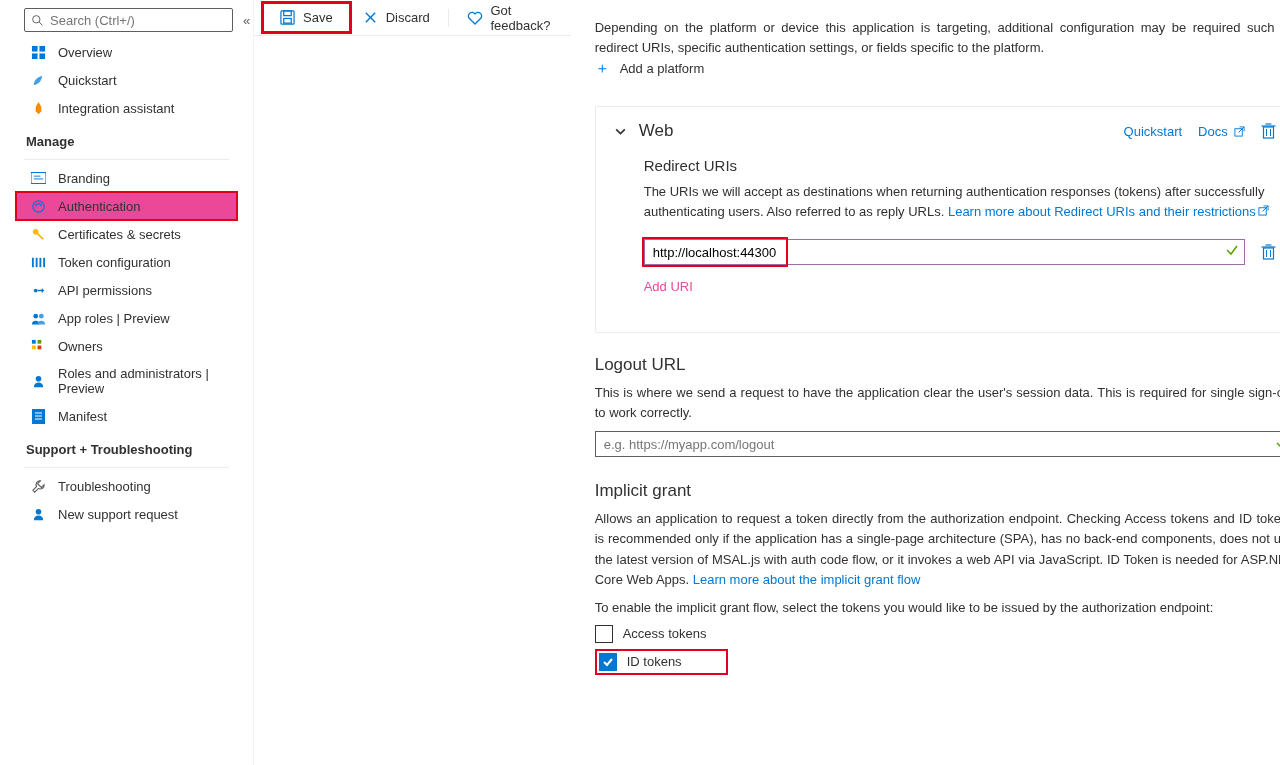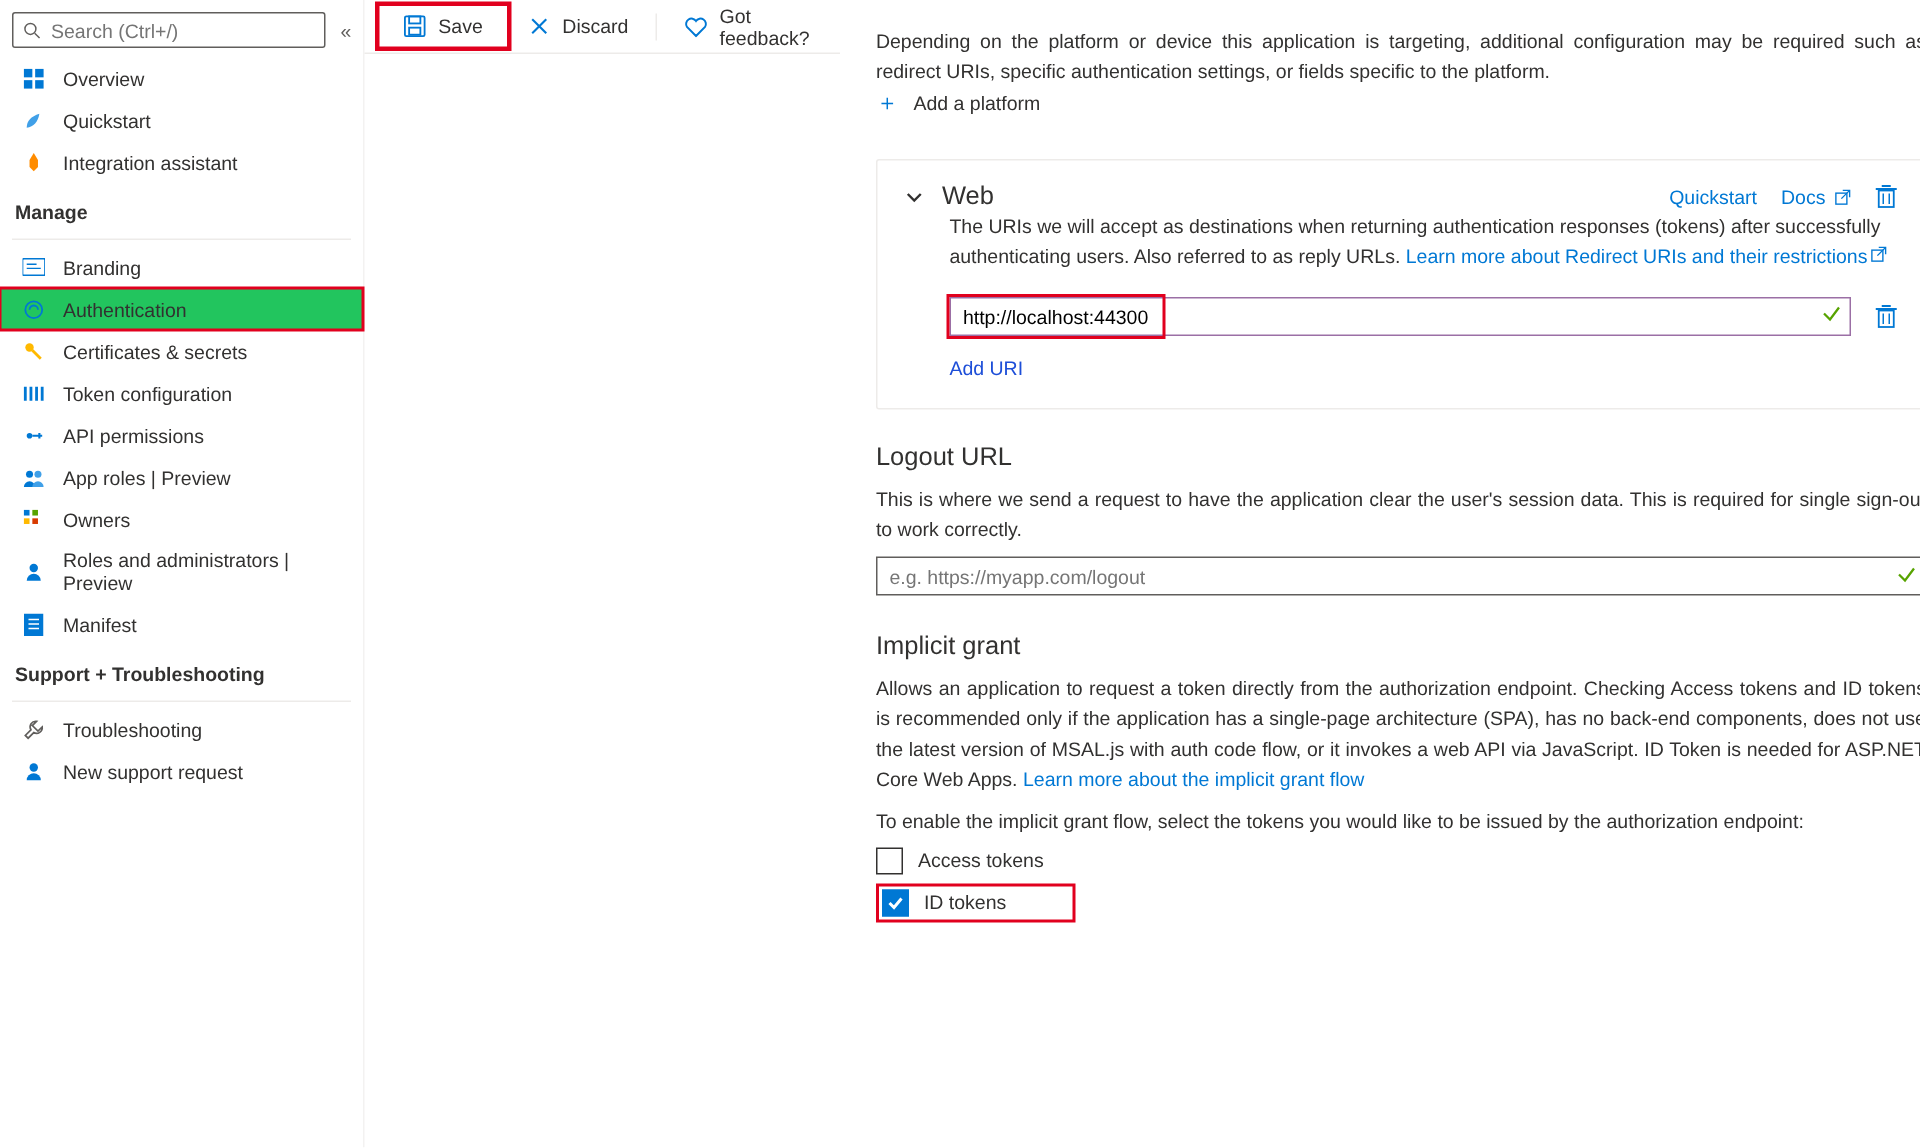--- a/index.html
+++ b/index.html
@@ -1,26 +1,26 @@
 <!DOCTYPE html>
 <html><head>
 <meta charset="utf-8">
 <style>
   * { box-sizing: border-box; margin: 0; padding: 0; }
   body { font-family: "Segoe UI", -apple-system, sans-serif; font-size: 13px; color: #323130; background: #fff; width: 1280px; height: 765px; overflow: hidden; }
   .app { display: flex; height: 100%; }
 
   
-  .sidebar { width: 254px; padding: 8px 0; border-right: 1px solid #f3f2f1; }
+  .sidebar { width: 254px; padding: 8px 16px; border-right: 1px solid #f3f2f1; }
   .search-row { display: flex; align-items: center; padding: 0 8px 6px 8px; }
   .search-box { flex: 1; display: flex; align-items: center; border: 1px solid #605e5c; border-radius: 2px; height: 24px; padding: 0 6px; color: #605e5c; }
   .search-box input { border: none; outline: none; flex: 1; font-size: 13px; margin-left: 6px; color: #323130; }
   .collapse { margin-left: 10px; color: #605e5c; font-size: 13px; cursor: pointer; }
   .side-item { display: flex; align-items: center; padding: 6px 10px 6px 14px; cursor: pointer; }
-  .side-item.active { background: #22c55e; }
+  .side-item.active { background: #ec4899; }
   .side-item .icon { width: 16px; height: 16px; flex: 0 0 16px; margin-right: 12px; display: flex; align-items: center; justify-content: center; font-size: 14px; }
   .side-item .label { color: #323130; }
   .section-head { font-weight: 600; padding: 12px 10px 6px 10px; color: #323130; }
   .section-rule { border-top: 1px solid #edebe9; margin: 4px 8px; }
 
   
   .ic-blue { color: #0078d4; }
   .ic-yellow { color: #ffb900; }
   .ic-dark { color: #323130; }
   .ic-orange { color: #d83b01; }
@@ -56,21 +56,21 @@
   .sub-desc a, .link { color: #0078d4; text-decoration: none; cursor: pointer; }
   .ext-icon { display: inline-block; margin-left: 2px; color: #0078d4; }
 
   .uri-row { display: flex; align-items: center; margin: 18px 0 0 30px; gap: 16px; }
   .uri-input-wrap { flex: 1; position: relative; }
   .uri-input { width: 100%; height: 26px; border: 1px solid #9b6fa5; padding: 0 26px 0 8px; font-size: 13px; }
   .uri-hl { position: absolute; left: -2px; top: -2px; height: 30px; width: 146px; border: 2px solid #e1001e; pointer-events: none; }
   .uri-check { position: absolute; right: 6px; top: 4px; color: #57a300; }
   .uri-trash { color: #0078d4; cursor: pointer; }
 
-  .add-uri { margin: 14px 0 1px 30px; color: #1d4ed8; cursor: pointer; }
+  .add-uri { margin: 14px 0 20px 30px; color: #ec4899; cursor: pointer; }
 
   
   h2.section-title { font-size: 17px; font-weight: 400; margin-bottom: 8px; }
   .logout-input { width: 712px; height: 26px; border: 1px solid #605e5c; padding: 0 8px; font-size: 13px; position: relative; }
   .logout-wrap { position: relative; width: 700px; margin-bottom: 24px; }
   .logout-check { position: absolute; right: 6px; top: 5px; color: #57a300; }
 
   .just { text-align: justify; max-width: 700px; line-height: 1.55; margin-bottom: 8px; }
 
   .cb-row { display: flex; align-items: center; margin: 6px 0; }
@@ -309,20 +309,21 @@
                   <rect x="2" y="4" width="10" height="11" fill="none" stroke="#0078d4" stroke-width="1.2"></rect>
                   <line x1="0" y1="3" x2="14" y2="3" stroke="#0078d4" stroke-width="1.2"></line>
                   <line x1="5" y1="6" x2="5" y2="13" stroke="#0078d4"></line>
                   <line x1="9" y1="6" x2="9" y2="13" stroke="#0078d4"></line>
                   <line x1="4" y1="1" x2="10" y2="1" stroke="#0078d4" stroke-width="1.2"></line>
                 </svg>
               </span>
           </div>
         </div>
 
+        <div class="sub-title">Redirect URIs</div>
         <div class="sub-desc">
           <span>The URIs we will accept as destinations when returning authentication responses (tokens) after successfully authenticating users. Also referred to as reply URLs. </span><a class="link"><span>Learn more about Redirect URIs and their restrictions</span><span class="ext-icon"><svg width="11" height="11" viewBox="0 0 12 12">
                   <rect x="1" y="3" width="8" height="8" fill="none" stroke="#0078d4"></rect>
                   <path d="M6 1 L11 1 L11 6 M11 1 L5 7" fill="none" stroke="#0078d4"></path>
                 </svg></span></a>
         </div>
 
         <div class="uri-row">
           <div class="uri-input-wrap">
             <input class="uri-input" value="http://localhost:44300" style="">

